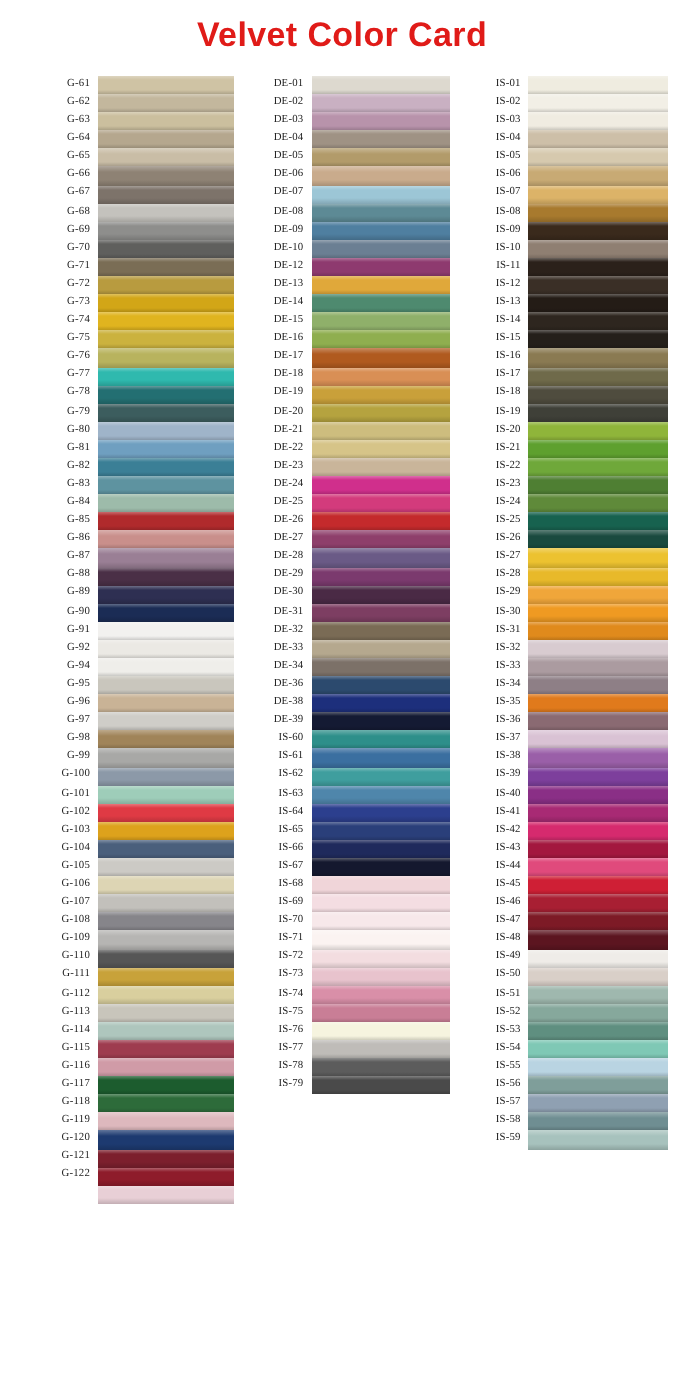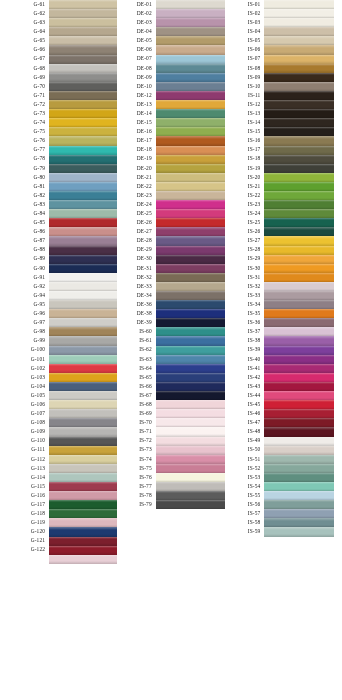--- a/index.html
+++ b/index.html
@@ -87,20 +87,21 @@
     height:26%;
     background:linear-gradient(to top, rgba(0,0,0,.16), rgba(0,0,0,0));
     pointer-events:none;
   }
 </style>
 </head>
 <body>
 
 <div class="card">
 
+  <h1 class="title">Velvet Color Card</h1>
 
   <div class="columns">
     <div class="column col-1">
       <div class="labels">
           <div class="label" style="height: 9.1px;">G-61</div>
           <div class="label" style="height: 9.1px;">G-62</div>
           <div class="label" style="height: 9.1px;">G-63</div>
           <div class="label" style="height: 9.1px;">G-64</div>
           <div class="label" style="height: 9.1px;">G-65</div>
           <div class="label" style="height: 9.1px;">G-66</div>

